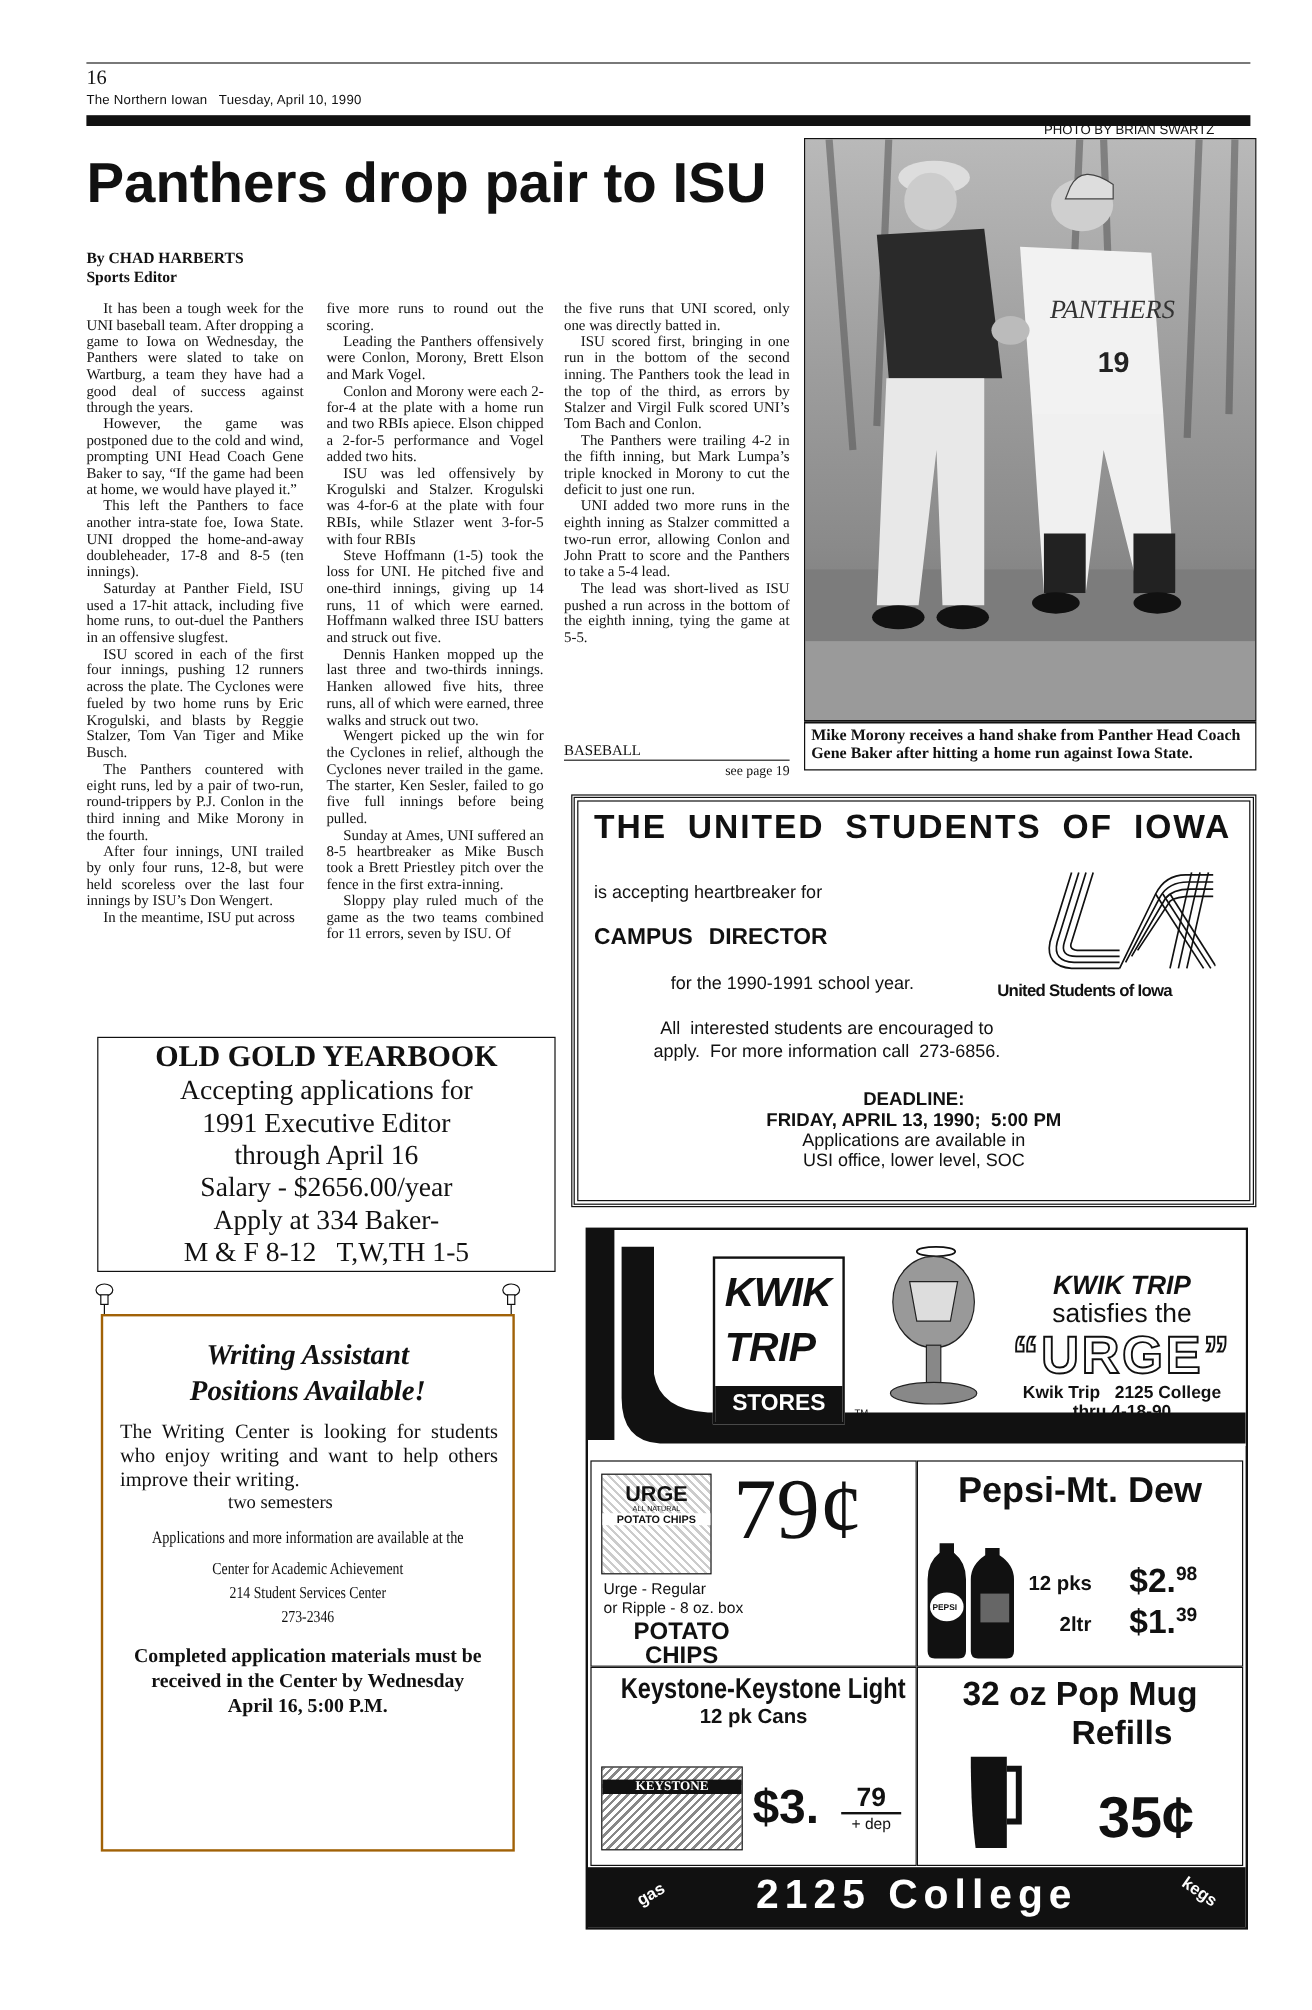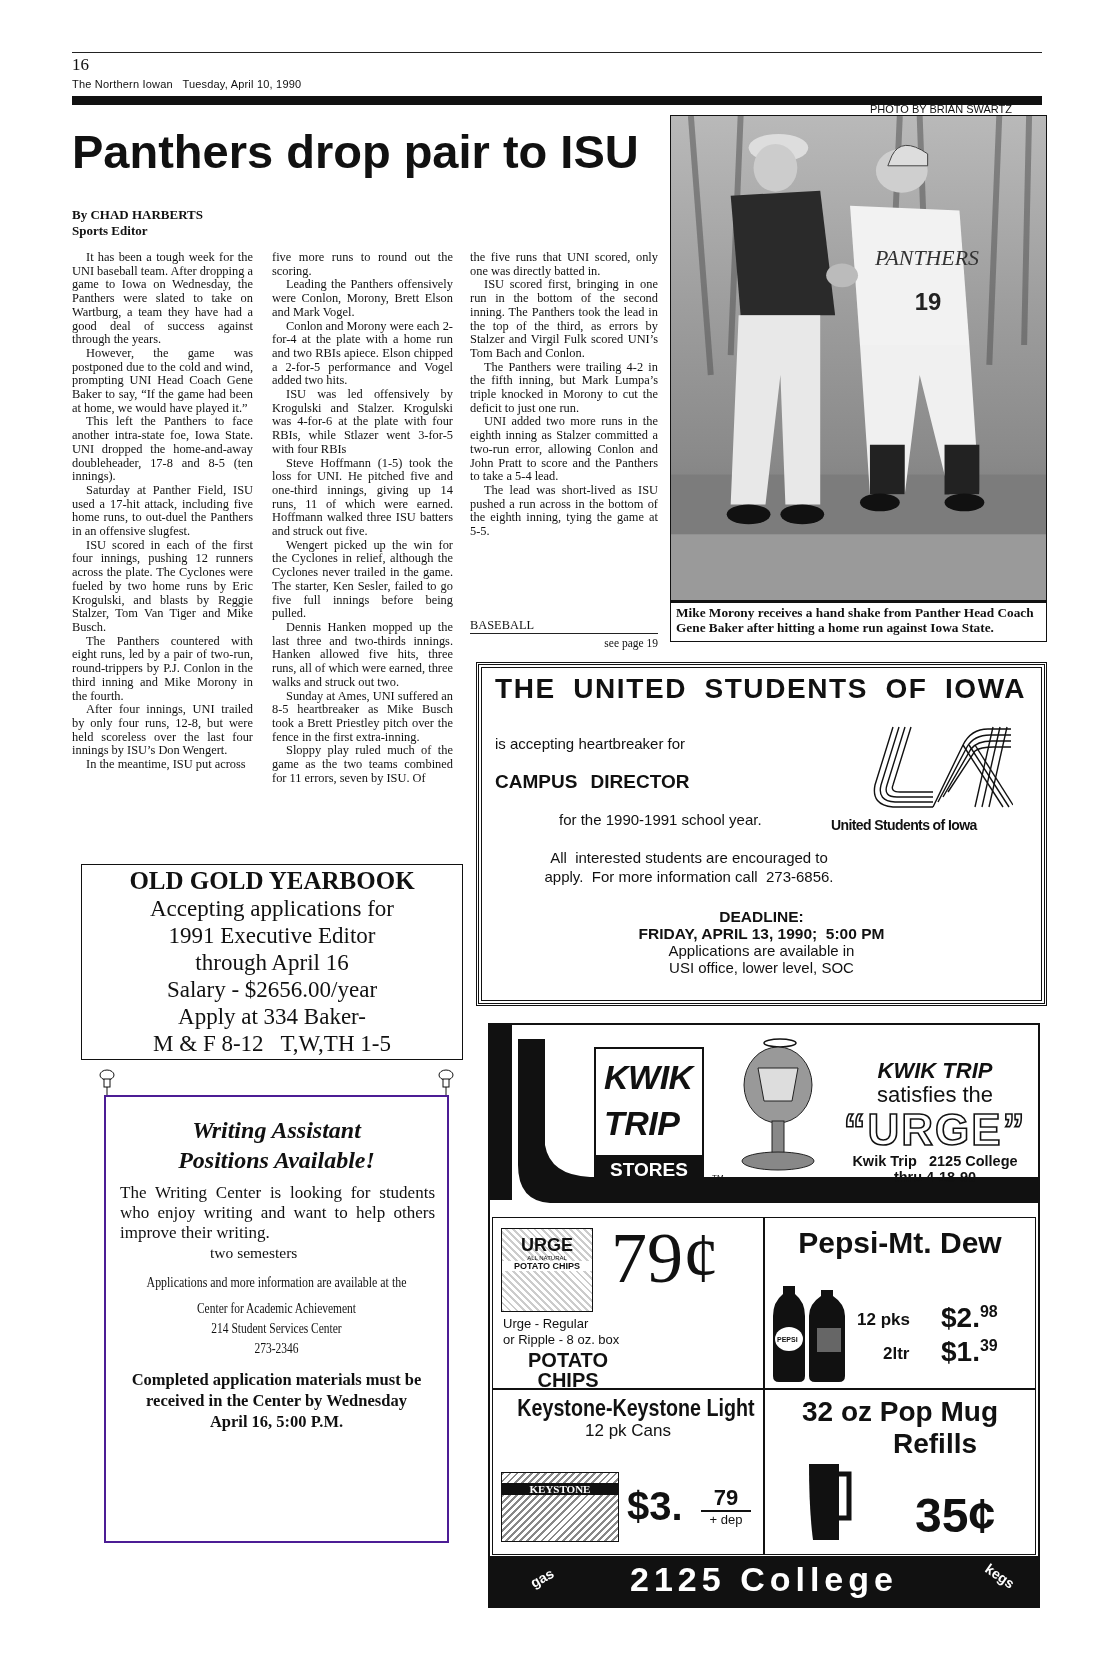--- a/index.html
+++ b/index.html
@@ -35,21 +35,21 @@
   .photo svg { width: 100%; height: 100%; display: block; }
   .caption { left: 670px; top: 601px; width: 377px; border: 1px solid #111; border-top: 2px solid #111;
              font-weight: bold; font-size: 13.3px; line-height: 15px; padding: 2px 4px 6px 5px; }
 
   
   .ogy { left: 81px; top: 864px; width: 382px; height: 196px; border: 1.5px solid #111; text-align: center; }
   .ogy-title { font-weight: bold; font-size: 25px; line-height: 28px; margin-top: 2px; }
   .ogy-line { font-size: 23px; line-height: 27px; }
 
   
-  .wa { left: 104px; top: 1095px; width: 345px; height: 448px; border: 2px solid #4c1d95; text-align: center; }
+  .wa { left: 84px; top: 1095px; width: 345px; height: 448px; border: 2px solid #a16207; text-align: center; }
   .wa-pin { position: absolute; width: 22px; height: 26px; }
   .wa-title { font-weight: bold; font-style: italic; font-size: 24px; line-height: 30px; margin-top: 18px; }
   .wa-intro { font-size: 17px; line-height: 20px; text-align: justify; padding: 8px 12px 0 14px; }
   .wa-list { list-style: none; text-align: left; padding: 12px 0 0 36px; font-size: 15.5px; line-height: 20px; }
   .wa-list li::before { content: "\2022"; margin-right: 9px; }
   .wa-sub { padding-left: 20px; margin-left: 36px; }
   .wa-small { font-family: "Liberation Serif", serif; font-size: 14.5px; line-height: 22px; transform: scaleX(0.82); transform-origin: center; white-space: nowrap; }
   .wa-center { font-size: 14px; line-height: 20px; transform: scaleX(0.82); transform-origin: center; white-space: nowrap; }
   .wa-bold { font-weight: bold; font-size: 16.5px; line-height: 21px; margin-top: 10px; }
 
@@ -113,22 +113,22 @@
   <p>The Panthers countered with eight runs, led by a pair of two-run, round-trippers by P.J. Conlon in the third inning and Mike Morony in the fourth.</p>
   <p>After four innings, UNI trailed by only four runs, 12-8, but were held scoreless over the last four innings by ISU’s Don Wengert.</p>
   <p>In the meantime, ISU put across</p>
 </div>
 <div class="abs col col2">
   <p style="text-indent:0">five more runs to round out the scoring.</p>
   <p>Leading the Panthers offensively were Conlon, Morony, Brett Elson and Mark Vogel.</p>
   <p>Conlon and Morony were each 2-for-4 at the plate with a home run and two RBIs apiece. Elson chipped a 2-for-5 performance and Vogel added two hits.</p>
   <p>ISU was led offensively by Krogulski and Stalzer. Krogulski was 4-for-6 at the plate with four RBIs, while Stlazer went 3-for-5 with four RBIs</p>
   <p>Steve Hoffmann (1-5) took the loss for UNI. He pitched five and one-third innings, giving up 14 runs, 11 of which were earned. Hoffmann walked three ISU batters and struck out five.</p>
+  <p>Dennis Hanken mopped up the last three and two-thirds innings. Hanken allowed five hits, three runs, all of which were earned, three walks and struck out two.</p>
   <p>Wengert picked up the win for the Cyclones in relief, although the Cyclones never trailed in the game. The starter, Ken Sesler, failed to go five full innings before being pulled.</p>
-  <p>Dennis Hanken mopped up the last three and two-thirds innings. Hanken allowed five hits, three runs, all of which were earned, three walks and struck out two.</p>
   <p>Sunday at Ames, UNI suffered an 8-5 heartbreaker as Mike Busch took a Brett Priestley pitch over the fence in the first extra-inning.</p>
   <p>Sloppy play ruled much of the game as the two teams combined for 11 errors, seven by ISU. Of</p>
 </div>
 <div class="abs col col3">
   <p style="text-indent:0">the five runs that UNI scored, only one was directly batted in.</p>
   <p>ISU scored first, bringing in one run in the bottom of the second inning. The Panthers took the lead in the top of the third, as errors by Stalzer and Virgil Fulk scored UNI’s Tom Bach and Conlon.</p>
   <p>The Panthers were trailing 4-2 in the fifth inning, but Mark Lumpa’s triple knocked in Morony to cut the deficit to just one run.</p>
   <p>UNI added two more runs in the eighth inning as Stalzer committed a two-run error, allowing Conlon and John Pratt to score and the Panthers to take a 5-4 lead.</p>
   <p>The lead was short-lived as ISU pushed a run across in the bottom of the eighth inning, tying the game at 5-5.</p>
 </div>
@@ -311,21 +311,21 @@
         <span>$2.</span><sup style="font-size:16px">98</sup>
       </div>
       <div class="sans" style="position:absolute;left:118px;top:126px;font-weight:bold;font-size:17px">2ltr</div>
       <div class="sans" style="position:absolute;left:176px;top:118px;font-weight:bold;font-size:28px">
         <span>$1.</span><sup style="font-size:16px">39</sup>
       </div>
     </div>
 
     <div class="kt-cell kt-cell3">
       <div class="sans" style="text-align:center;font-weight:bold;font-size:24px;line-height:28px;margin-top:4px;transform:scaleX(0.82);white-space:nowrap">Keystone-Keystone Light</div>
-      <div class="sans" style="text-align:center;font-weight:normal;font-size:17px;line-height:18px">12 pk Cans</div>
+      <div class="sans" style="text-align:center;font-weight:bold;font-size:17px;line-height:18px">12 pk Cans</div>
       <div style="position:absolute;left:8px;top:82px;width:118px;height:70px;background:repeating-linear-gradient(135deg,#888 0 2px,#fff 2px 5px);border:1px solid #111">
         <div style="background:#111;color:#fff;font-weight:bold;font-size:11px;text-align:center;margin-top:10px">KEYSTONE</div>
       </div>
       <div class="sans" style="position:absolute;left:134px;top:94px;font-weight:bold;font-size:40px">
         <span>$3.</span>
       </div>
       <div class="sans" style="position:absolute;left:208px;top:96px;text-align:center;width:50px">
         <div style="font-weight:bold;font-size:22px;border-bottom:2px solid #111;line-height:24px">79</div>
         <div style="font-size:13px">+ dep</div>
       </div>

